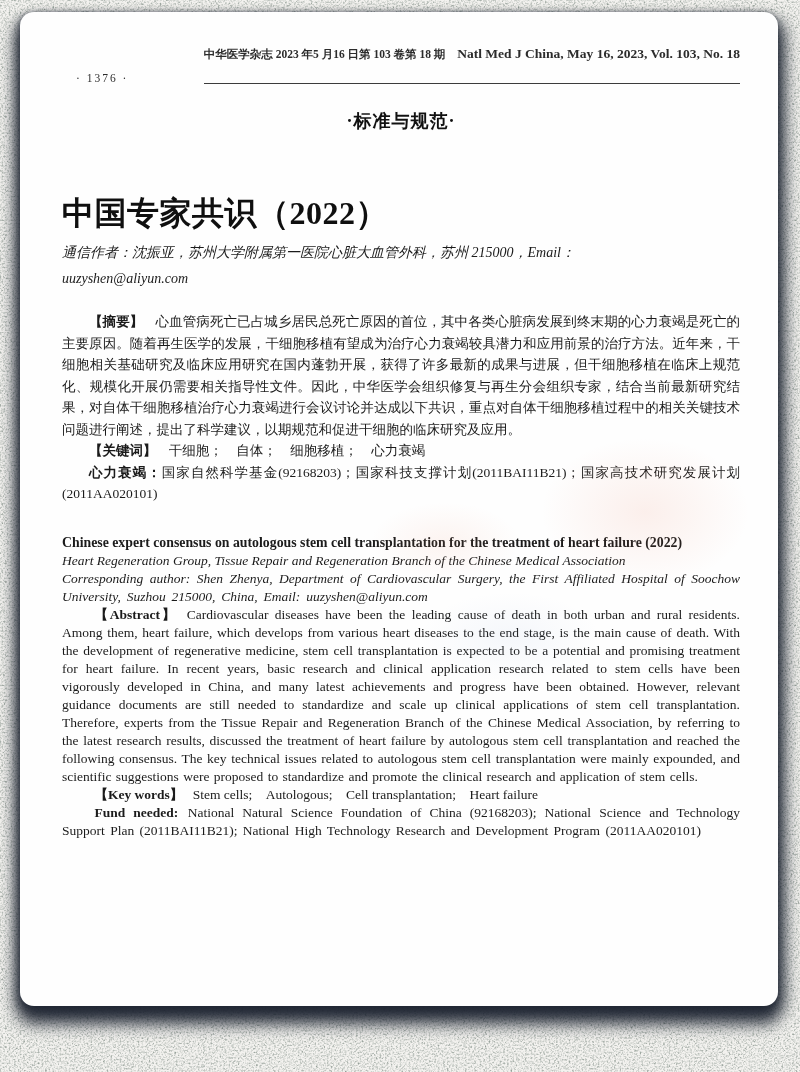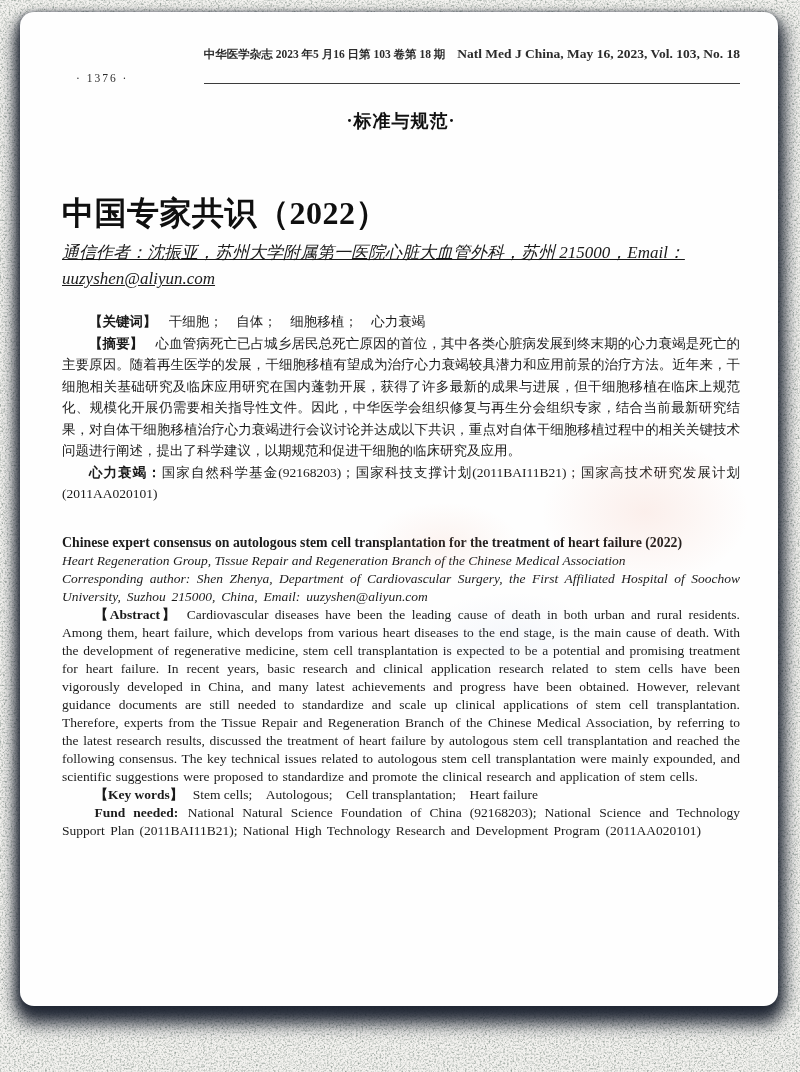--- a/index.html
+++ b/index.html
@@ -49,21 +49,21 @@
     font-size: 18px; font-weight: 700; letter-spacing: 1px; color: #111;
   }
 
   .title {
     margin: 19px 0 0 0;
     font-size: 32px; line-height: 41px; font-weight: 700;
     letter-spacing: 0.5px; color: #0f0f0f;
   }
 
   .group  { margin: 21px 0 0 0; font-size: 14.5px; font-style: italic; }
-  .corr   { margin: 6px 0 0 0;  font-size: 17px; line-height: 26px; font-style: italic; text-decoration: underline; }
+  .corr   { margin: 6px 0 0 0;  font-size: 14px; line-height: 26px; font-style: italic; }
 
   .abs-cn { margin-top: 19px; font-size: 13.5px; line-height: 21.5px; text-align: justify; }
   .abs-cn p { margin: 0; }
   .indent { text-indent: 2em; }
   .lbl  { font-weight: 700; margin-right: 0.9em; }
   .lbl-tight { font-weight: 700; }
 
   .en { margin-top: 29px; font-size: 13.5px; line-height: 18px; }
   .en p { margin: 0; }
   .en-title { font-weight: 700; text-align: justify; font-size: 13.8px; }
@@ -107,24 +107,24 @@
   </h1>
 
 
   <p class="corr">
     <span>通信作者：沈振亚，苏州大学附属第一医院心脏大血管外科，苏州 215000，Email：</span><br>
     <span>uuzyshen@aliyun.com</span>
   </p>
 
   <div class="abs-cn">
     <p class="indent">
-      <span class="lbl">【关键词】</span><span>干细胞；　自体；　细胞移植；　心力衰竭</span>
+      <span class="lbl">【摘要】</span><span>心血管病死亡已占城乡居民总死亡原因的首位，其中各类心脏病发展到终末期的心力衰竭是死亡的主要原因。随着再生医学的发展，干细胞移植有望成为治疗心力衰竭较具潜力和应用前景的治疗方法。近年来，干细胞相关基础研究及临床应用研究在国内蓬勃开展，获得了许多最新的成果与进展，但干细胞移植在临床上规范化、规模化开展仍需要相关指导性文件。因此，中华医学会组织修复与再生分会组织专家，结合当前最新研究结果，对自体干细胞移植治疗心力衰竭进行会议讨论并达成以下共识，重点对自体干细胞移植过程中的相关关键技术问题进行阐述，提出了科学建议，以期规范和促进干细胞的临床研究及应用。</span>
     </p>
     <p class="indent">
-      <span class="lbl">【摘要】</span><span>心血管病死亡已占城乡居民总死亡原因的首位，其中各类心脏病发展到终末期的心力衰竭是死亡的主要原因。随着再生医学的发展，干细胞移植有望成为治疗心力衰竭较具潜力和应用前景的治疗方法。近年来，干细胞相关基础研究及临床应用研究在国内蓬勃开展，获得了许多最新的成果与进展，但干细胞移植在临床上规范化、规模化开展仍需要相关指导性文件。因此，中华医学会组织修复与再生分会组织专家，结合当前最新研究结果，对自体干细胞移植治疗心力衰竭进行会议讨论并达成以下共识，重点对自体干细胞移植过程中的相关关键技术问题进行阐述，提出了科学建议，以期规范和促进干细胞的临床研究及应用。</span>
+      <span class="lbl">【关键词】</span><span>干细胞；　自体；　细胞移植；　心力衰竭</span>
     </p>
     <p class="indent">
       <span class="lbl-tight">心力衰竭：</span><span>国家自然科学基金(92168203)；国家科技支撑计划(2011BAI11B21)；国家高技术研究发展计划(2011AA020101)</span>
     </p>
   </div>
 
   <div class="en">
     <p class="en-title">Chinese expert consensus on autologous stem cell transplantation for the treatment of heart failure (2022)</p>
     <p class="en-group">Heart Regeneration Group, Tissue Repair and Regeneration Branch of the Chinese Medical Association</p>
     <p class="en-corr">Corresponding author: Shen Zhenya, Department of Cardiovascular Surgery, the First Affiliated Hospital of Soochow University, Suzhou 215000, China, Email: uuzyshen@aliyun.com</p>

